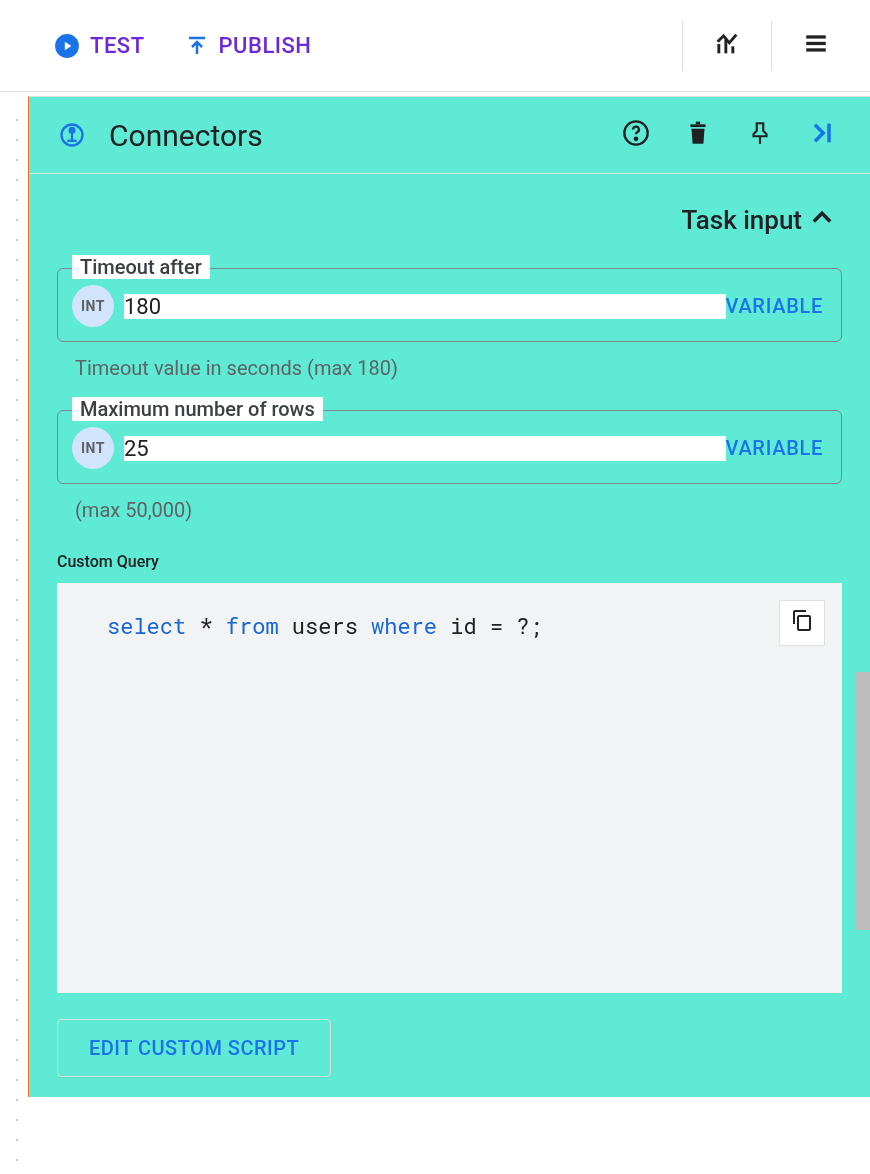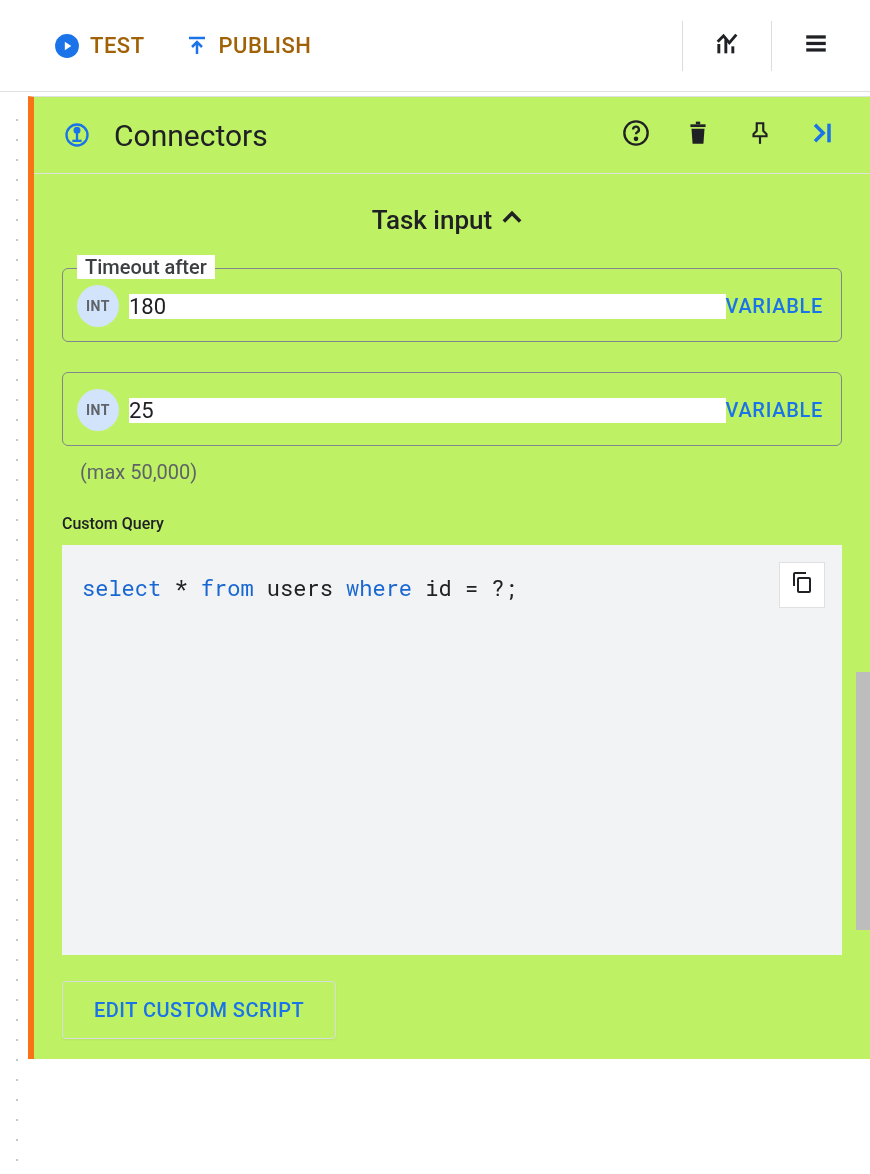--- a/index.html
+++ b/index.html
@@ -18,21 +18,21 @@
       height: 92px;
       padding: 0 30px 0 36px;
       border-bottom: 1px solid #e0e0e0;
       gap: 4px;
     }
     .tb-btn {
       display: flex;
       align-items: center;
       gap: 10px;
       padding: 10px 18px;
-      color: #a16207;
+      color: #6d28d9;
       font-size: 22px;
       font-weight: 500;
       letter-spacing: 0.5px;
       cursor: pointer;
       border-radius: 4px;
     }
     .tb-icon { display: inline-flex; }
     .tb-divider {
       width: 1px;
       height: 50px;
@@ -57,22 +57,22 @@
       background-image: radial-gradient(circle, #c4c7c5 1.3px, transparent 1.3px);
       background-size: 2px 20px;
       background-repeat: repeat-y;
     }
     
     .panel {
       position: absolute;
       left: 28px;
       right: 0;
       top: 96px;
-      background: #bef264;
-      border-left: 6px solid #f97316;
+      background: #5eead4;
+      border-left: 1px solid #f97316;
       border-top: 1px solid #e0e0e0;
     }
     .panel-header {
       display: flex;
       align-items: center;
       padding: 18px 28px 18px 28px;
       border-bottom: 1px solid #e0e0e0;
       gap: 22px;
     }
     .panel-title {
@@ -87,21 +87,21 @@
       display: flex;
       align-items: center;
       justify-content: center;
       cursor: pointer;
     }
     
     .content { padding: 26px 28px 20px 28px; }
     .section-row {
       display: flex;
       align-items: center;
-      justify-content: center;
+      justify-content: flex-end;
       margin-bottom: 28px;
     }
     .section-title {
       font-size: 26px;
       font-weight: 500;
       color: #202124;
     }
     .chevron-btn {
       width: 40px; height: 40px;
       display: flex; align-items: center; justify-content: center;
@@ -167,21 +167,21 @@
       font-size: 16px;
       font-weight: 500;
       color: #202124;
       margin-top: 20px;
       margin-bottom: 12px;
     }
     .code-area {
       background: #f1f3f4;
       min-height: 410px;
       position: relative;
-      padding: 26px 50px 20px 20px;
+      padding: 26px 50px 20px 50px;
       font-family: 'Roboto Mono', Menlo, Consolas, monospace;
       font-size: 22px;
       line-height: 1.5;
       color: #202124;
     }
     .kw { color: #1967d2; }
     .copy-btn {
       position: absolute;
       top: 18px;
       right: 18px;
@@ -330,25 +330,27 @@
     </div>
 
     
     <div class="field-block">
       <div class="field">
         <div class="field-legend">Timeout after</div>
         <div class="type-badge">INT</div>
         <input class="field-input" value="180" style="">
         <div class="variable-btn">VARIABLE</div>
       </div>
+      <div class="helper">Timeout value in seconds (max 180)</div>
     </div>
 
     
     <div class="field-block">
       <div class="field">
+        <div class="field-legend">Maximum number of rows</div>
         <div class="type-badge">INT</div>
         <input class="field-input" value="25" style="">
         <div class="variable-btn">VARIABLE</div>
       </div>
       <div class="helper">(max 50,000)</div>
     </div>
 
     
     <div class="custom-label">Custom Query</div>
     <div class="code-area">

